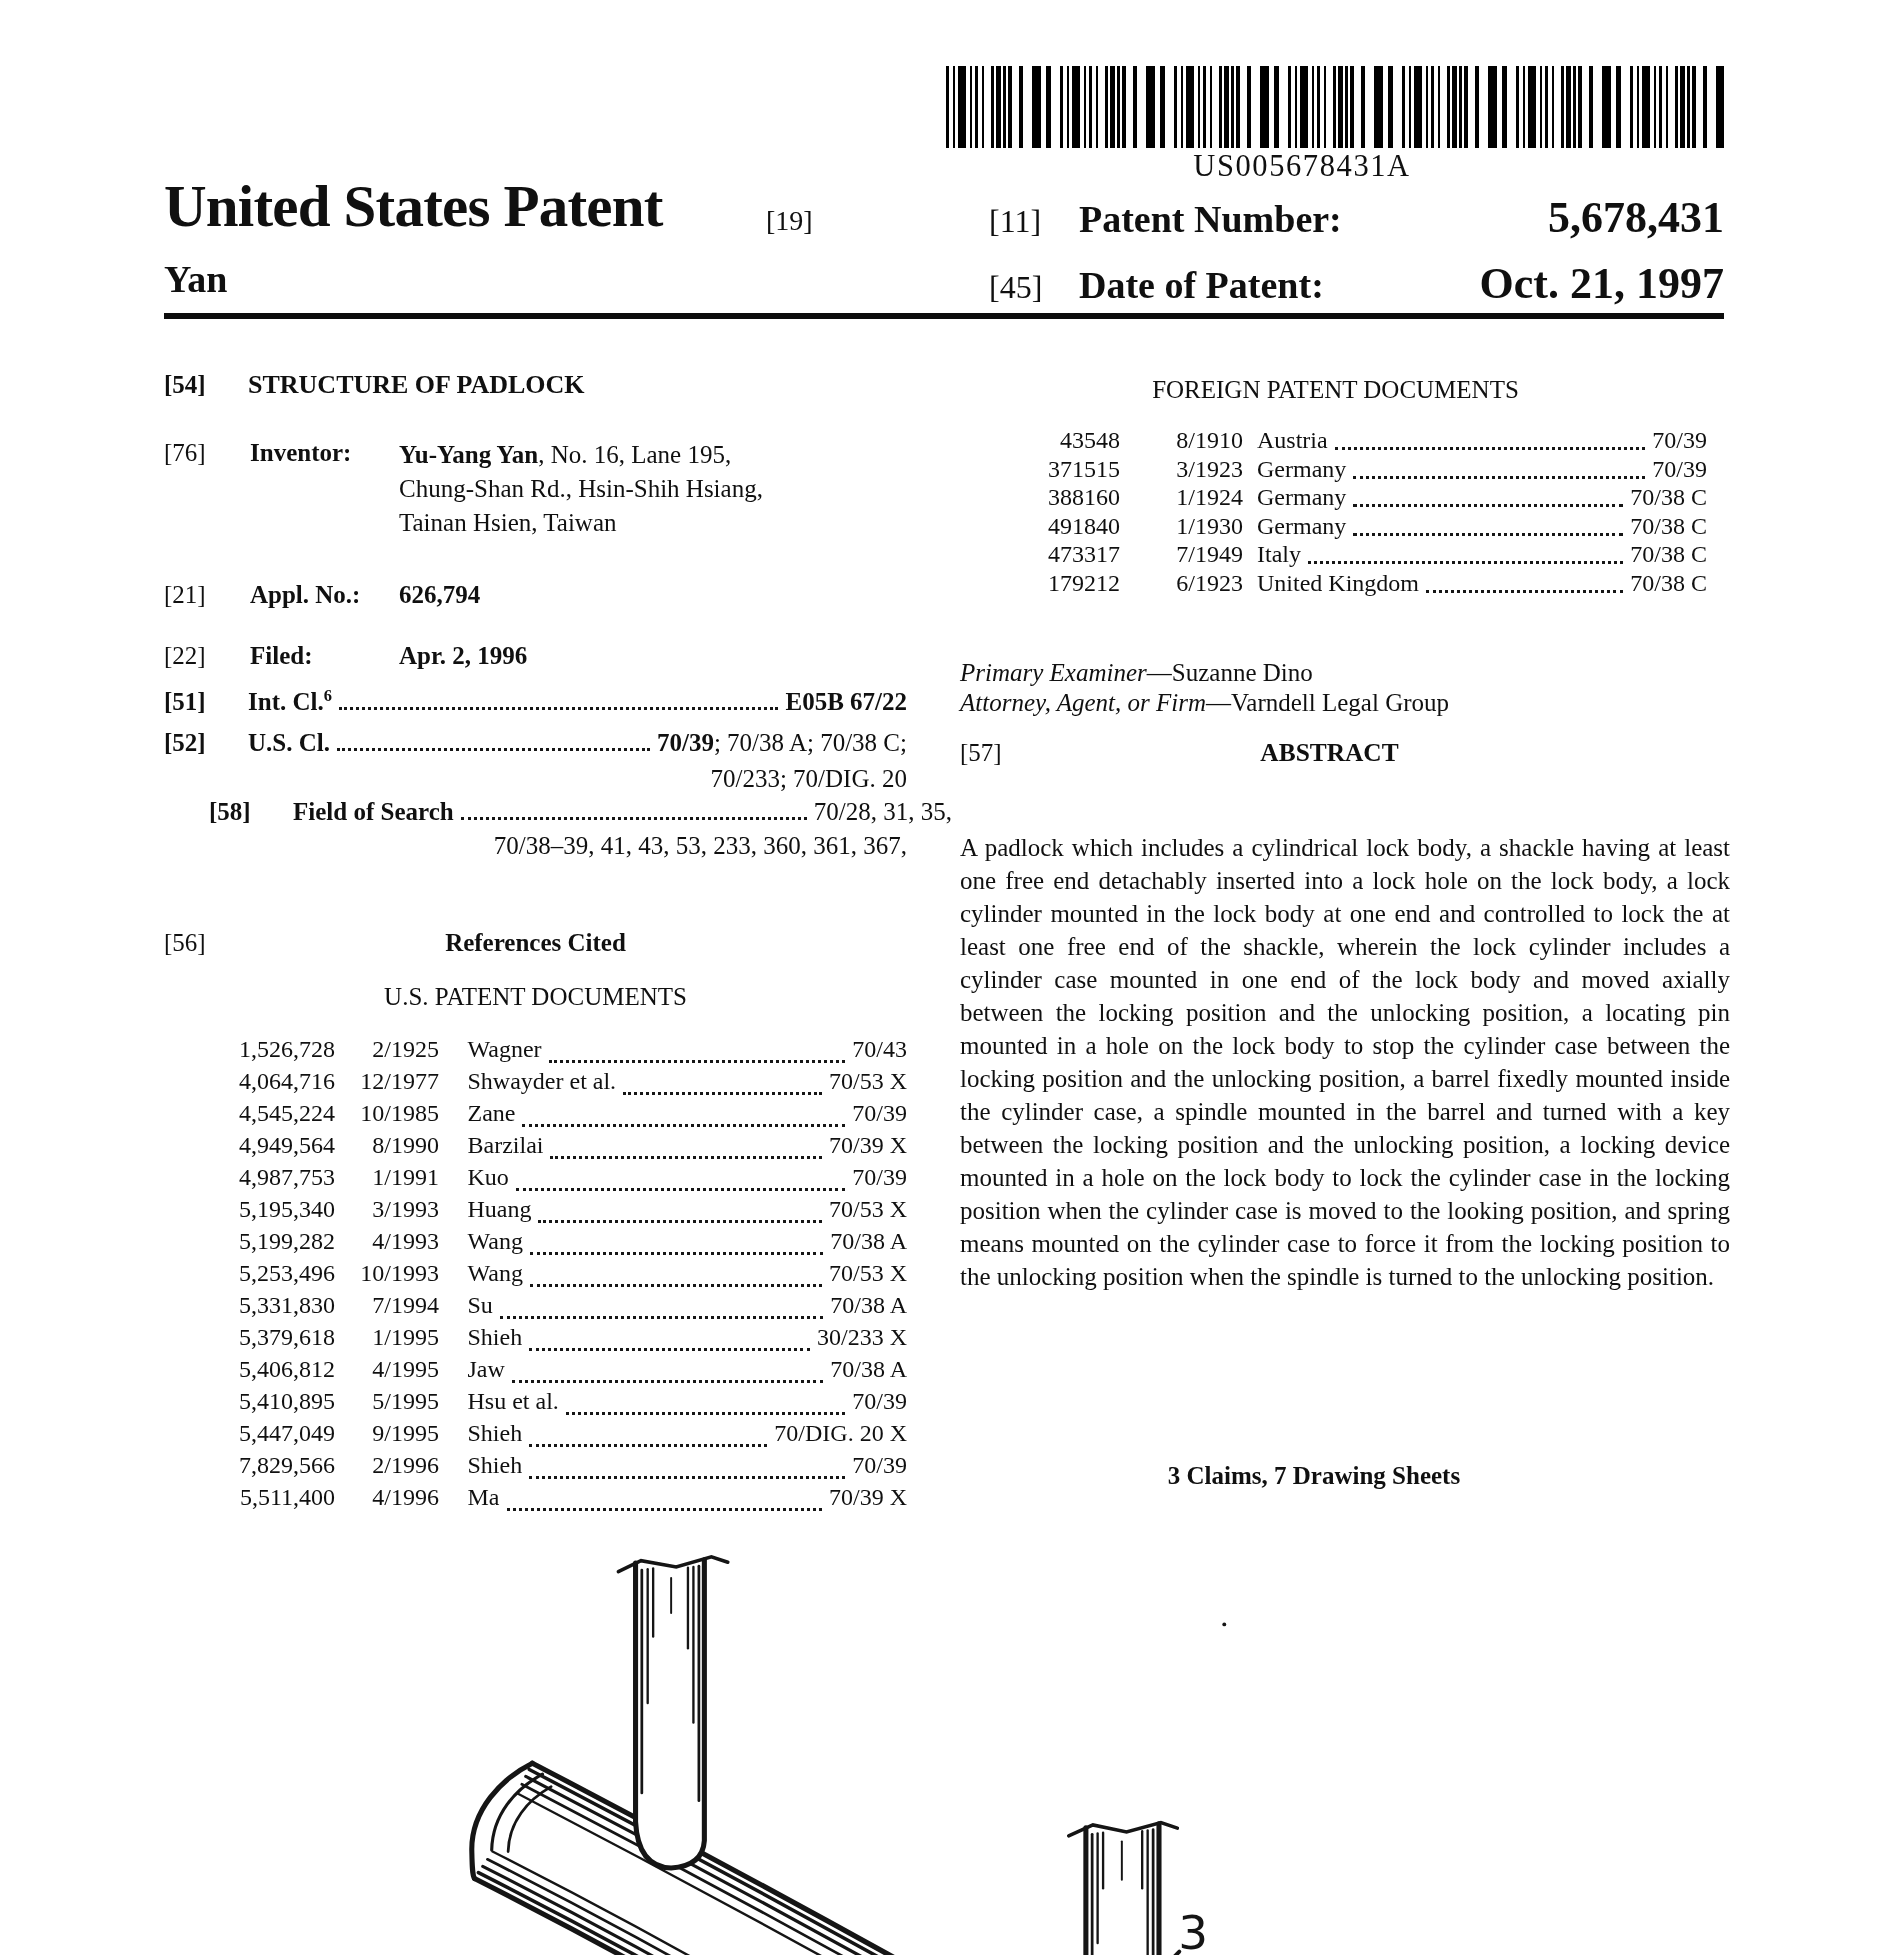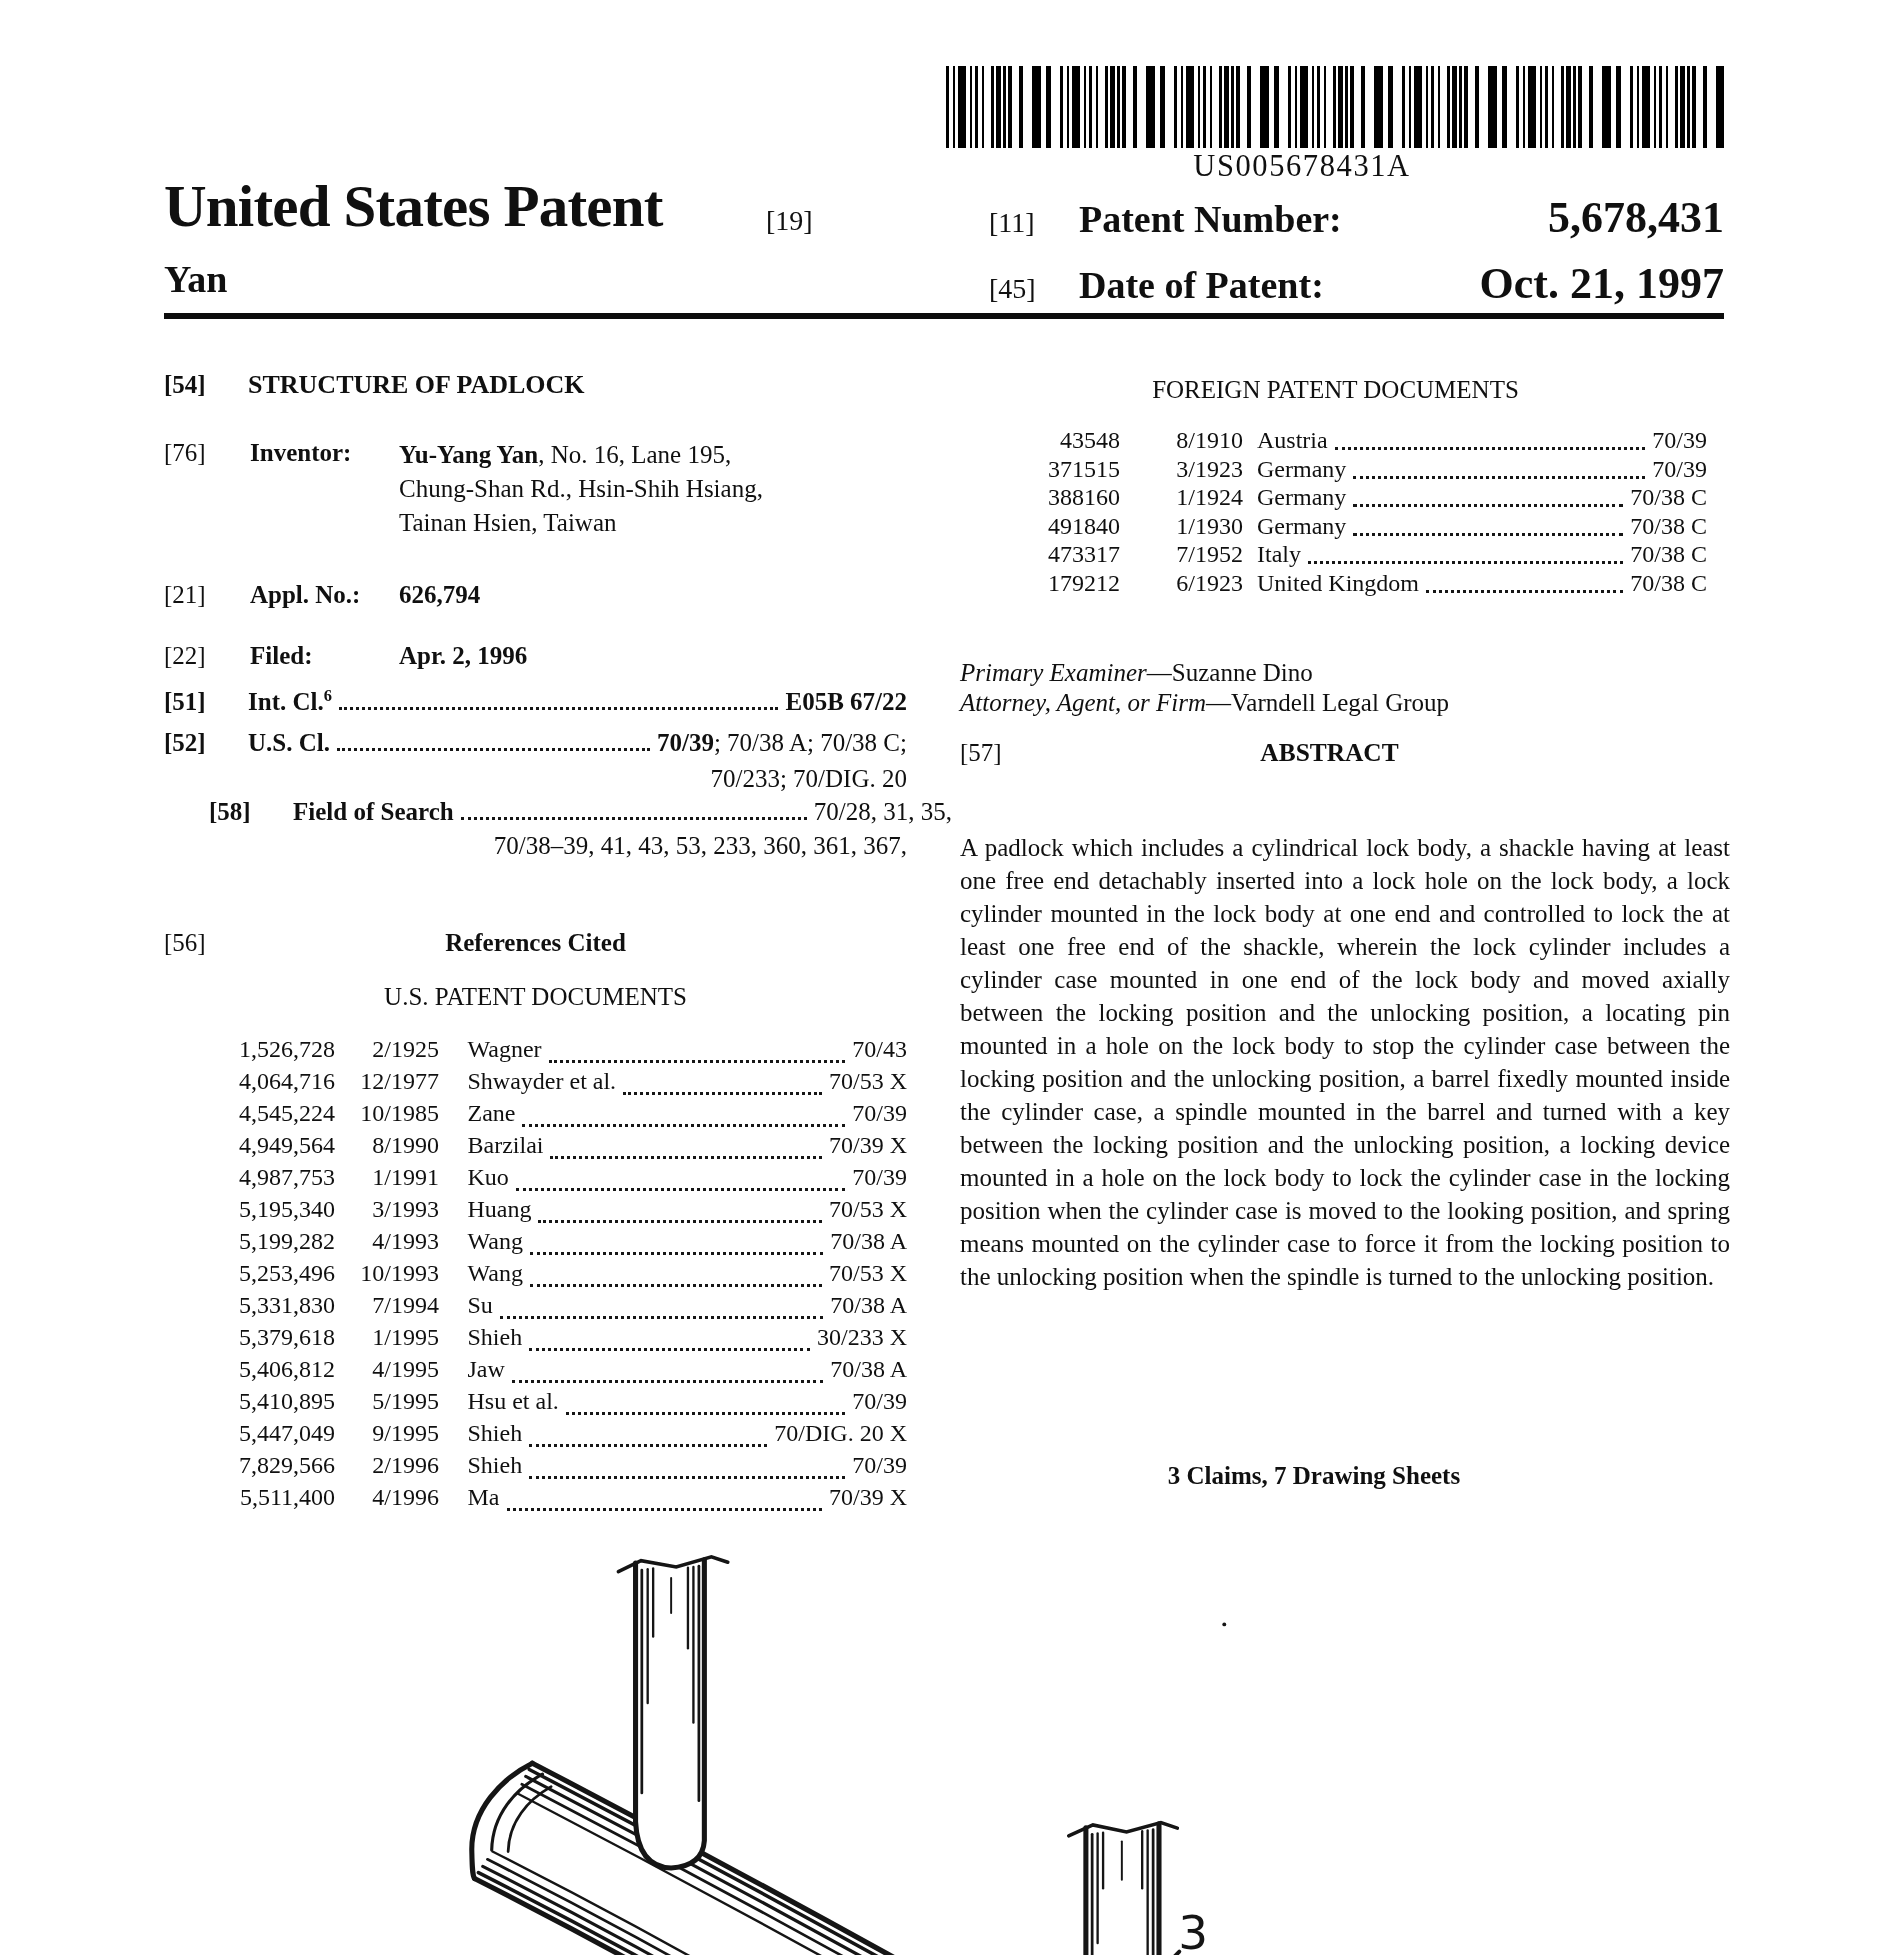--- a/index.html
+++ b/index.html
@@ -15,21 +15,21 @@
   .barcode{position:absolute;left:946px;top:66px;width:778px;height:82px;
     background:
       repeating-linear-gradient(90deg,#000 0 3.1px,transparent 3.1px 7px,#000 7px 9.4px,transparent 9.4px 16.4px,#000 16.4px 19.6px,transparent 19.6px 28.5px),
       repeating-linear-gradient(90deg,transparent 0 11.7px,#000 11.7px 17px,transparent 17px 24px,#000 24px 26px,transparent 26px 38px),
       #fff;}
   .barcode-text{position:absolute;left:1126px;top:149px;width:352px;text-align:center;font-size:30.5px;letter-spacing:1.6px;}
   .main-title{position:absolute;left:164px;top:177px;font-size:59px;font-weight:bold;letter-spacing:-0.8px;line-height:1;}
   .title-tag{position:absolute;left:766px;top:205px;font-size:28px;}
   .inventor-surname{position:absolute;left:164px;top:260px;font-size:38px;font-weight:bold;line-height:1;}
   .hdr-row{position:absolute;left:989px;width:735px;display:flex;align-items:baseline;}
-  .hdr-row .tag{font-size:28px;width:90px;flex:0 0 auto;margin-top:9px;}
+  .hdr-row .tag{font-size:32px;width:90px;flex:0 0 auto;margin-top:9px;}
   .hdr-row .lbl{font-size:38px;font-weight:bold;flex:1 1 auto;}
   .hdr-row .val{font-size:44px;font-weight:bold;flex:0 0 auto;text-align:right;}
   .rule{position:absolute;left:164px;top:313px;width:1560px;height:6.3px;background:#0c0c0c;}
   
   .fs63{font-size:25px;line-height:1.18;}
   .leader{flex:1 1 auto;align-self:flex-end;border-bottom:3.1px dotted #161616;margin:0 7px 6.3px 7px;min-width:23.5px;}
   .flexrow{display:flex;align-items:baseline;}
   .ltag{flex:0 0 84px;font-weight:bold;}
   .sup{font-size:16.4px;vertical-align:super;line-height:0;}
   
@@ -282,21 +282,21 @@
       <div class="row">
         <span class="num">491840</span>
         <span class="date">1/1930</span>
         <span class="name">Germany</span>
         <span class="leader"></span>
         <span class="cls">70/38 C</span>
       </div>
 
       <div class="row">
         <span class="num">473317</span>
-        <span class="date">7/1952</span>
+        <span class="date">7/1949</span>
         <span class="name">Italy</span>
         <span class="leader"></span>
         <span class="cls">70/38 C</span>
       </div>
 
       <div class="row">
         <span class="num">179212</span>
         <span class="date">6/1923</span>
         <span class="name">United Kingdom</span>
         <span class="leader"></span>

